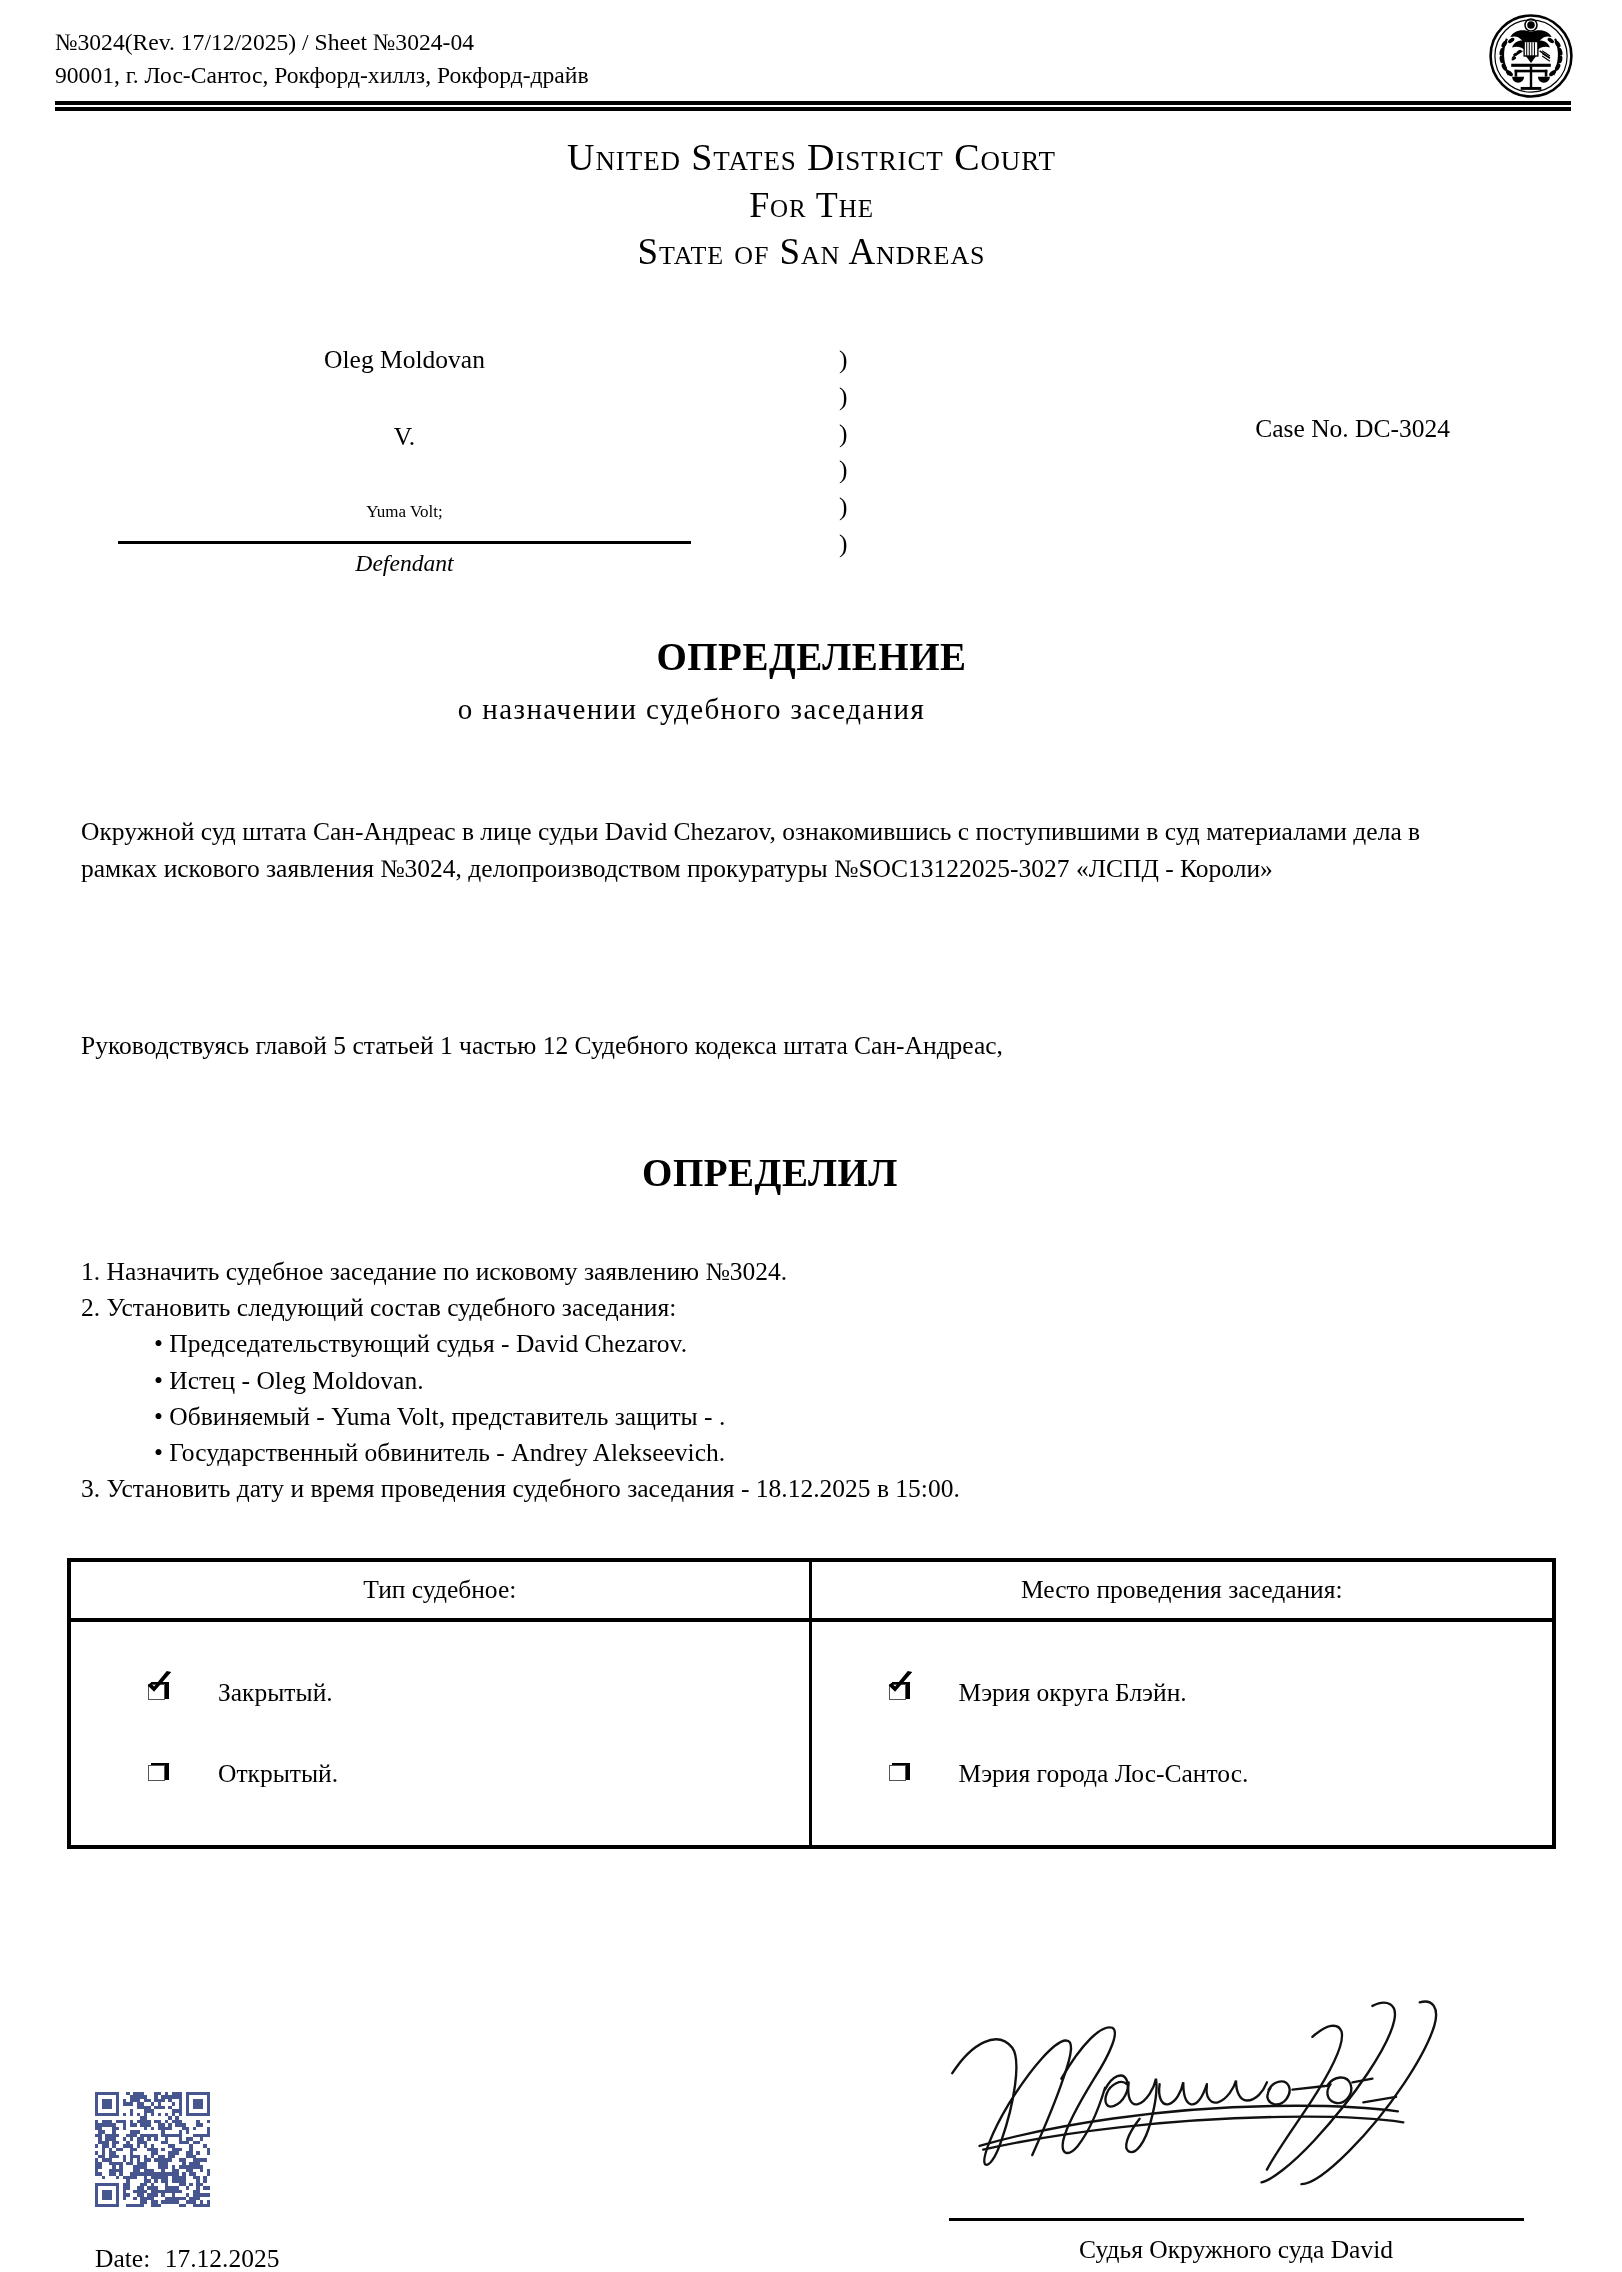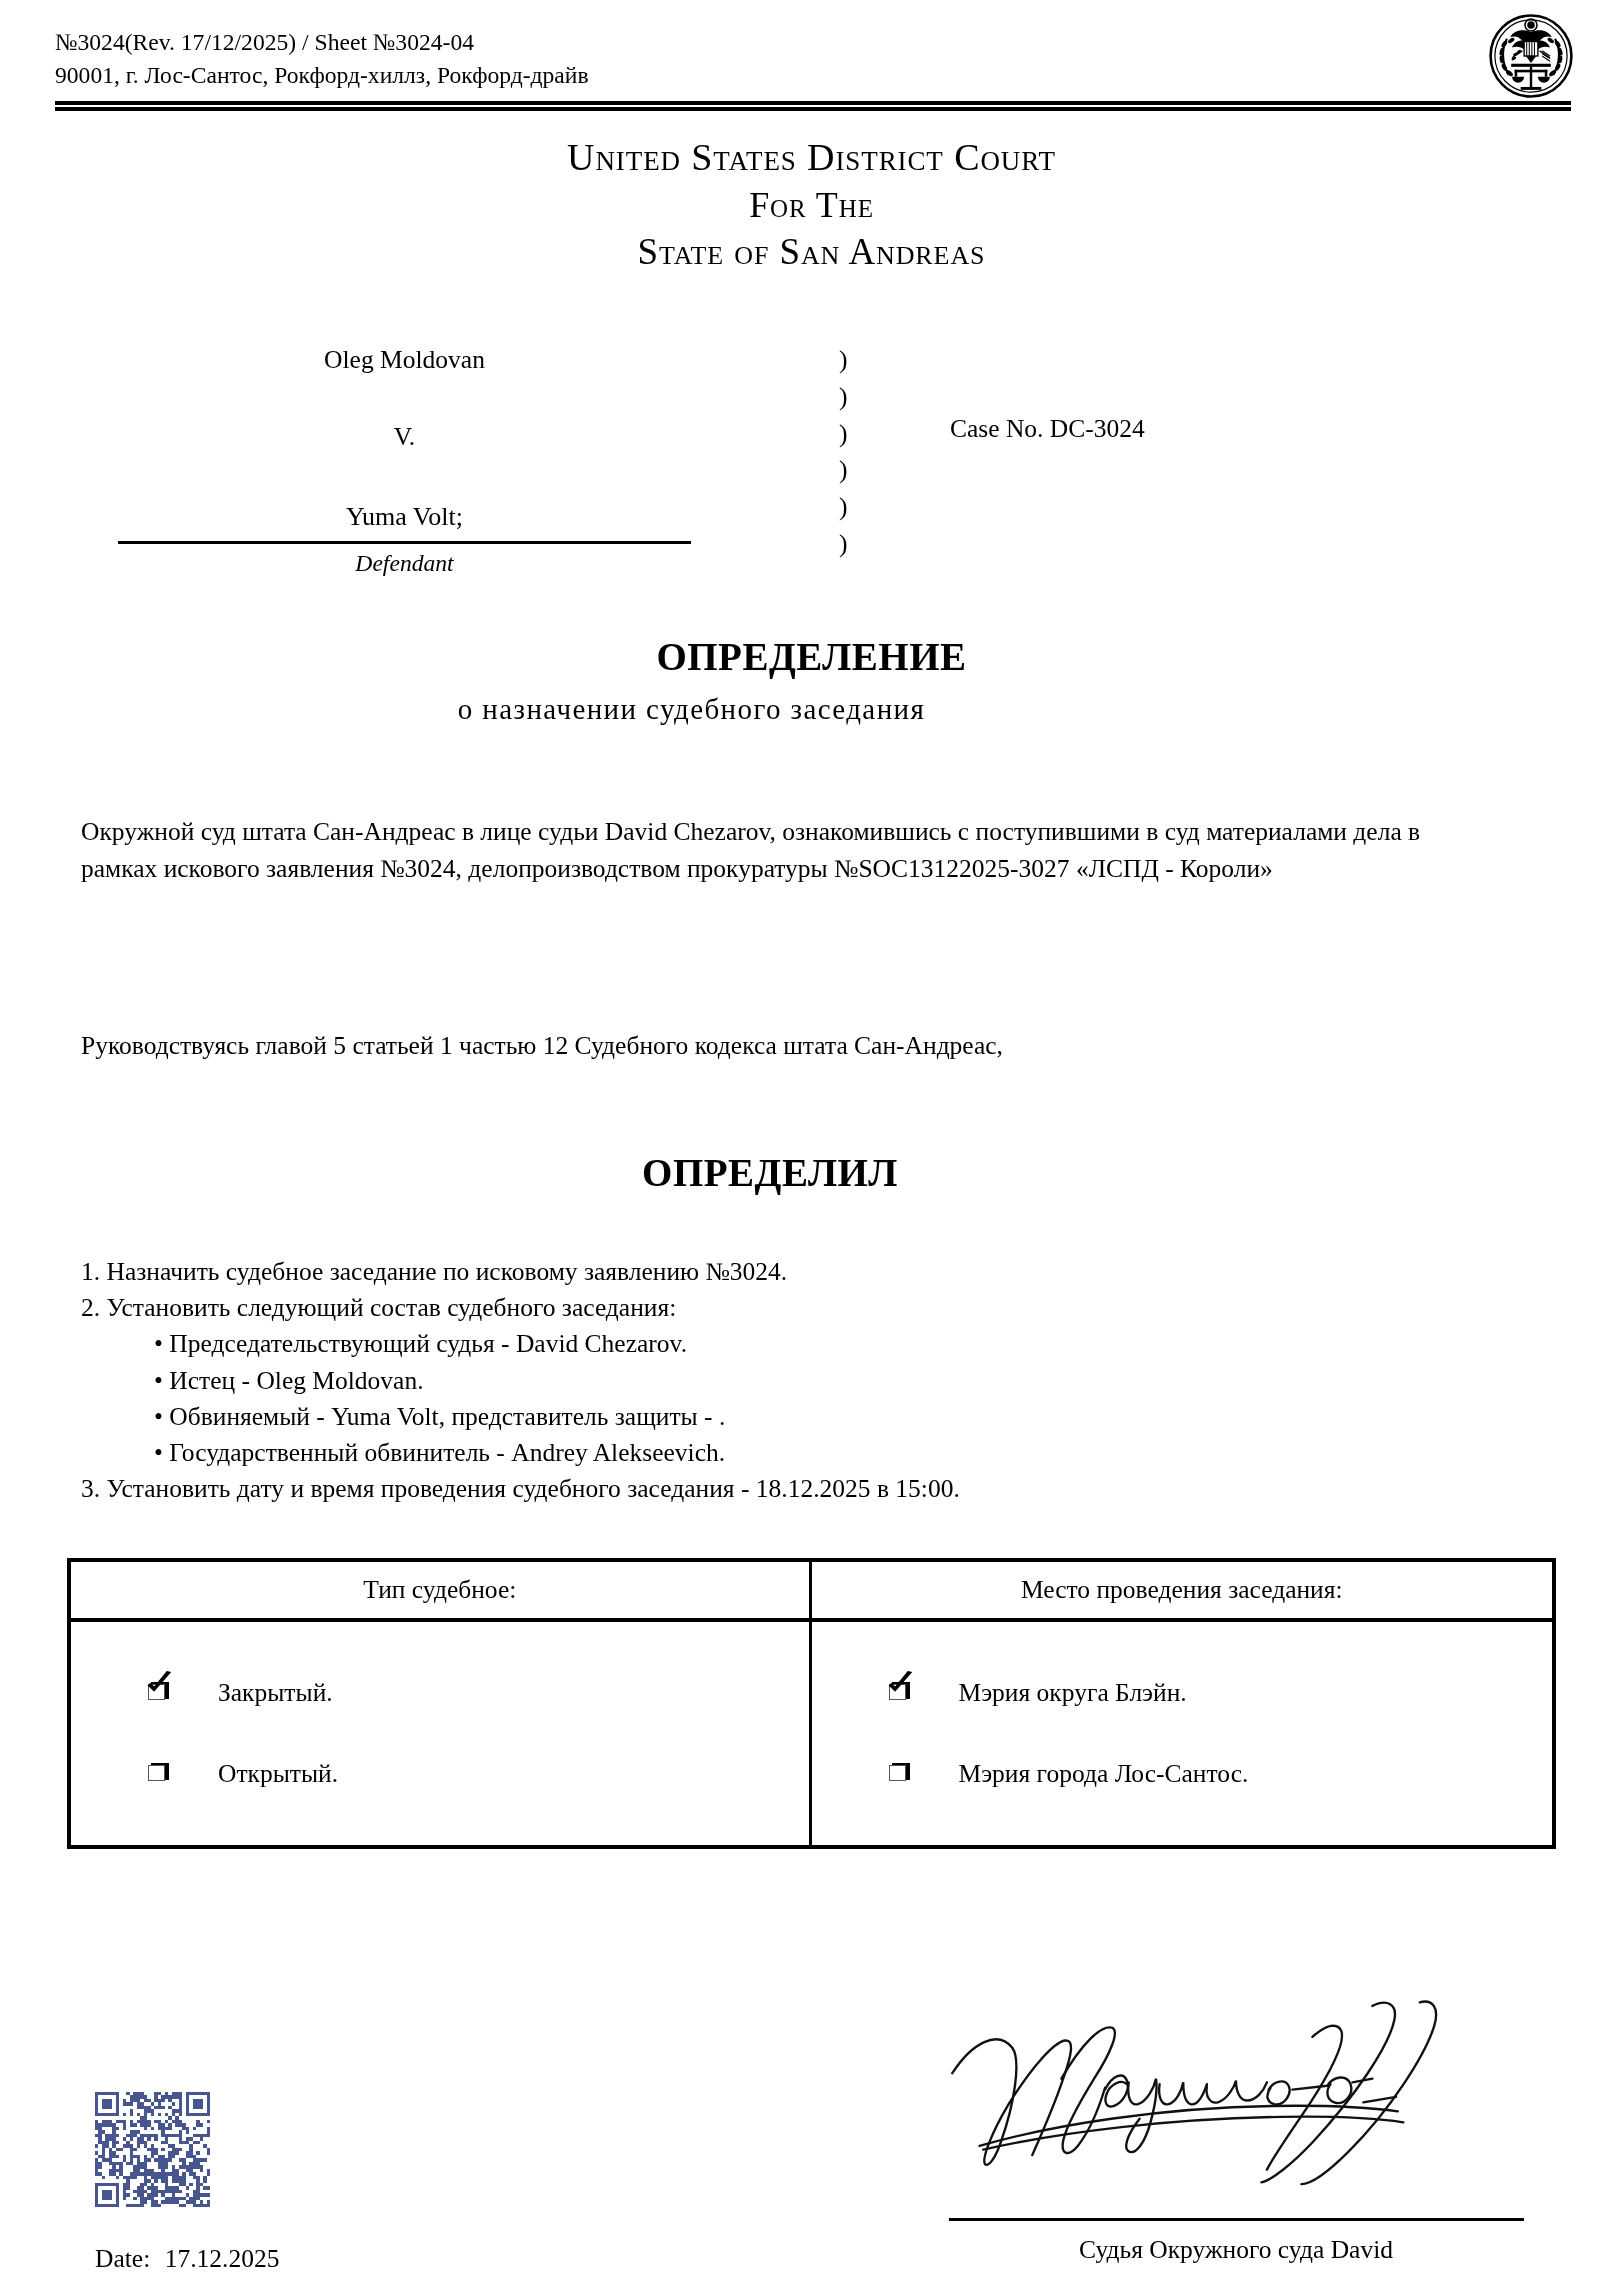--- a/index.html
+++ b/index.html
@@ -76,21 +76,21 @@
   }
   .cap-left {
     position: absolute;
     left: 118px;
     top: 0;
     width: 573px;
     text-align: center;
   }
   .cap-name  { position: absolute; left: 0; top: 0;   width: 100%; font-size: 25.5px; }
   .cap-v     { position: absolute; left: 0; top: 77px; width: 100%; font-size: 25.5px; }
-  .cap-def   { position: absolute; left: 0; top: 157px; width: 100%; font-size: 26px; }
+  .cap-def   { position: absolute; left: 0; top: 157px; width: 100%; font-size: 17px; }
   .cap-rule {
     position: absolute;
     left: 0;
     top: 196px;
     width: 573px;
     border-top: 3.2px solid #000;
   }
   .cap-role {
     position: absolute;
     left: 0;
@@ -106,21 +106,21 @@
     top: -2.7px;
     font-size: 25.5px;
     line-height: 1.44;
     text-align: center;
   }
   .cap-case {
     position: absolute;
     left: 950px;
     top: 69px;
     width: 500px;
-    text-align: left;
+    text-align: right;
     font-size: 25.5px;
   }
 
   
   .doc-title {
     position: absolute;
     left: 0;
     top: 634px;
     width: 1623px;
     text-align: center;

